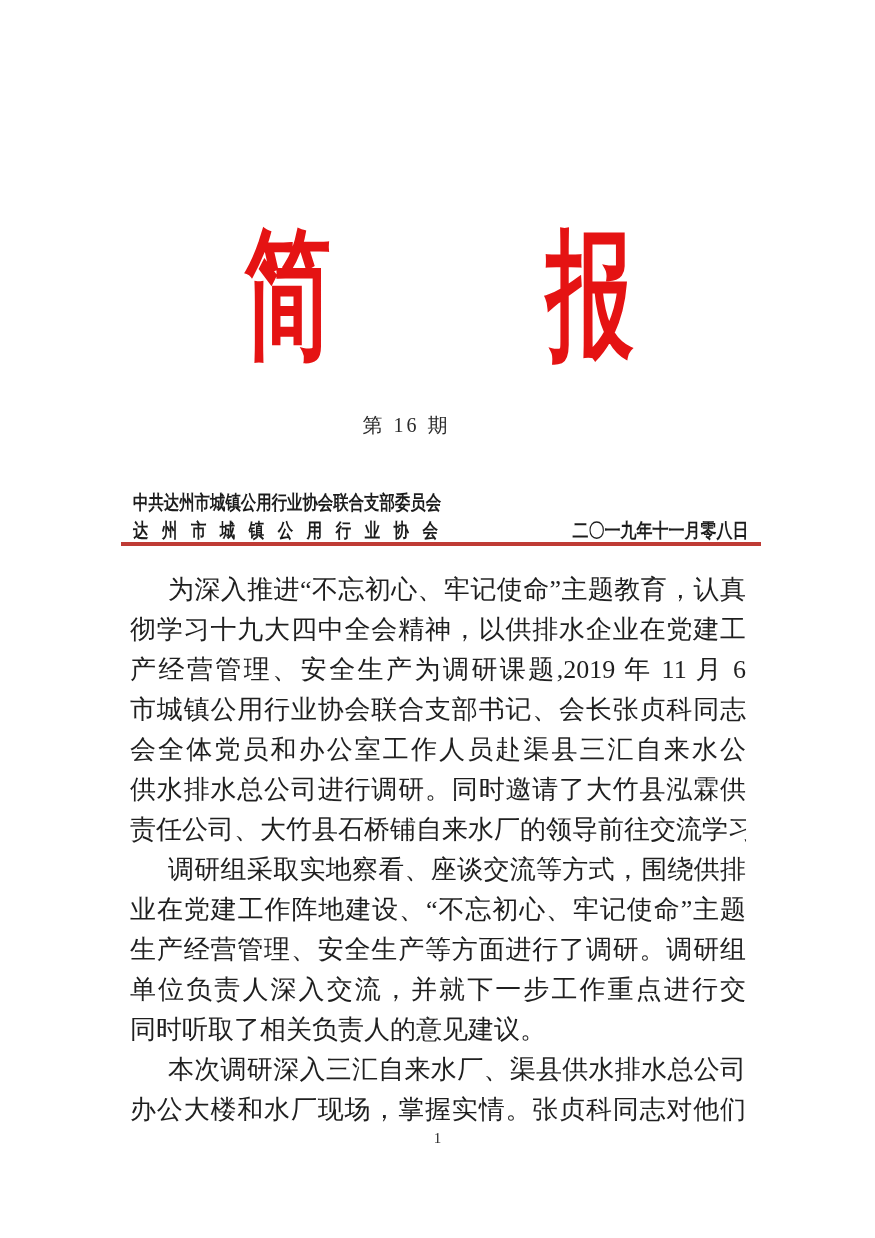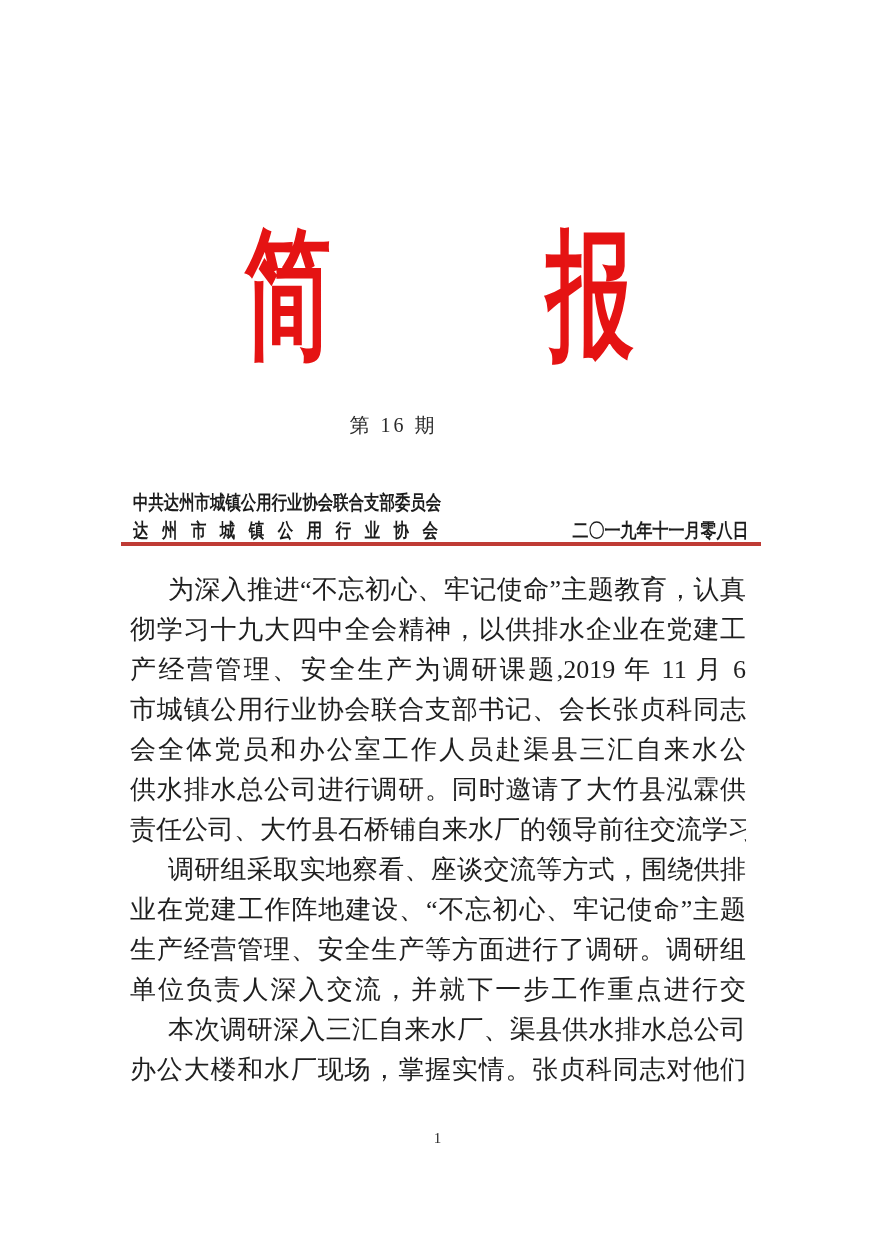--- a/index.html
+++ b/index.html
@@ -34,21 +34,21 @@
     transform: translateX(-50%) scaleX(0.62);
     transform-origin: center top;
     white-space: nowrap;
   }
   .m-char-1 { left: 288px; }
   .m-char-2 { left: 590px; }
   
   .issue {
     position: absolute;
     top: 412px;
-    left: 4px;
+    left: 17px;
     width: 779px;
     text-align: center;
     font-size: 20px;
     letter-spacing: 3px;
     color: #2a2a2a;
   }
   
   .org1 {
     position: absolute;
     top: 489px;
@@ -150,19 +150,20 @@
       <div class="line fill">彻学习十九大四中全会精神，以供排水企业在党建工作、生</div>
       <div class="line fill">产经营管理、安全生产为调研课题,2019 年 11 月 6 日-7 日，</div>
       <div class="line fill">市城镇公用行业协会联合支部书记、会长张贞科同志带领协</div>
       <div class="line fill">会全体党员和办公室工作人员赴渠县三汇自来水公司、渠县</div>
       <div class="line fill">供水排水总公司进行调研。同时邀请了大竹县泓霖供水有限</div>
       <div class="line">责任公司、大竹县石桥铺自来水厂的领导前往交流学习。</div>
       <div class="line fill indent">调研组采取实地察看、座谈交流等方式，围绕供排水企</div>
       <div class="line fill">业在党建工作阵地建设、“不忘初心、牢记使命”主题教育、</div>
       <div class="line fill">生产经营管理、安全生产等方面进行了调研。调研组和相关</div>
       <div class="line fill">单位负责人深入交流，并就下一步工作重点进行交流、探讨，</div>
+      <div class="line">同时听取了相关负责人的意见建议。</div>
       <div class="line fill indent">本次调研深入三汇自来水厂、渠县供水排水总公司新建</div>
       <div class="line fill">办公大楼和水厂现场，掌握实情。张贞科同志对他们扎实的</div>
     </div>
 
   <div class="pagenum">1</div>
 
 </div>
 
 </body></html>

